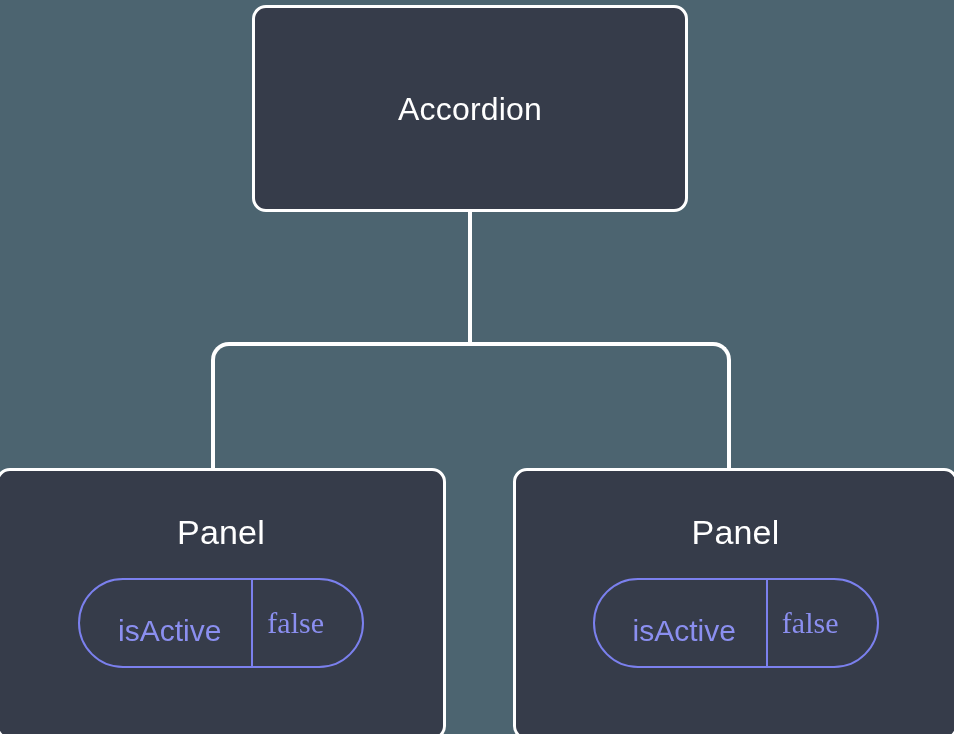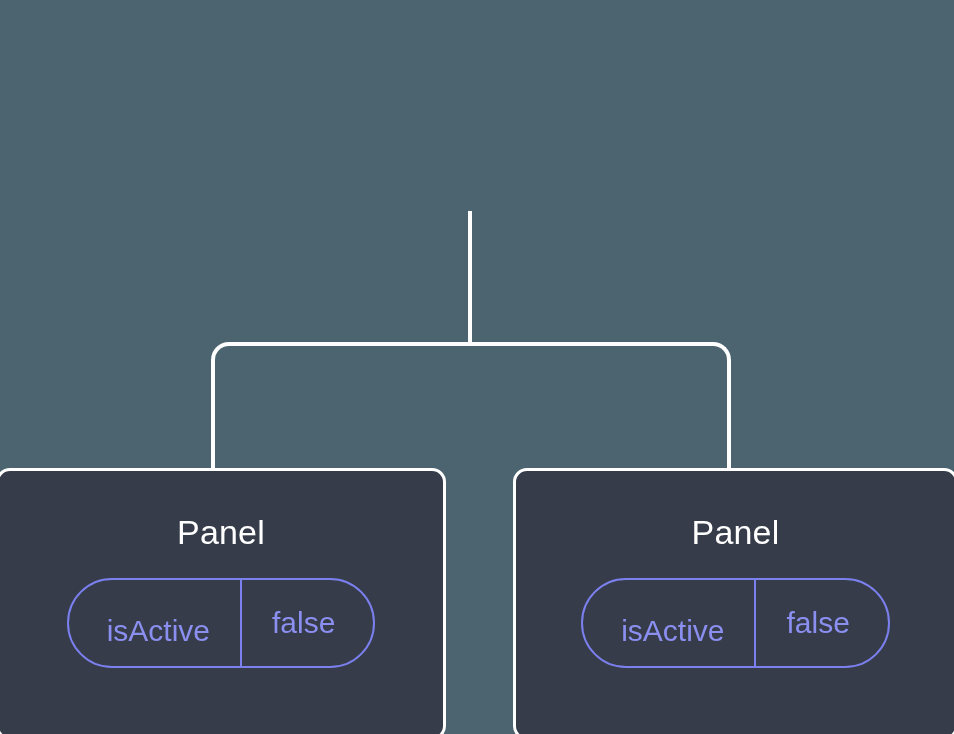--- a/index.html
+++ b/index.html
@@ -114,32 +114,36 @@
     color: #8b8ff0;
     font-size: 30px;
     line-height: 1;
     white-space: nowrap;
     box-sizing: border-box;
   }
   .state-key {
     padding: 16px 30px 0 38px;
   }
   .state-value {
-    padding: 0 38px 0 30px;
+    padding: 0 38px 0 14px;
     border-left: 2px solid #7b80ee;
+    font-family: Liberation Serif, serif;
   }
 </style>
 </head>
 <body>
 
 <div id="stage">
 
   <div class="edge edge-trunk"></div>
   <div class="edge edge-branch"></div>
 
+  <div class="node node-root">
+    <span class="node-title">Accordion</span>
+  </div>
 
   <div class="node node-panel-left">
     <span class="node-title">Panel</span>
     <div class="state-pill">
       <span class="state-key">isActive</span>
       <span class="state-value">false</span>
     </div>
   </div>
 
   <div class="node node-panel-right">

